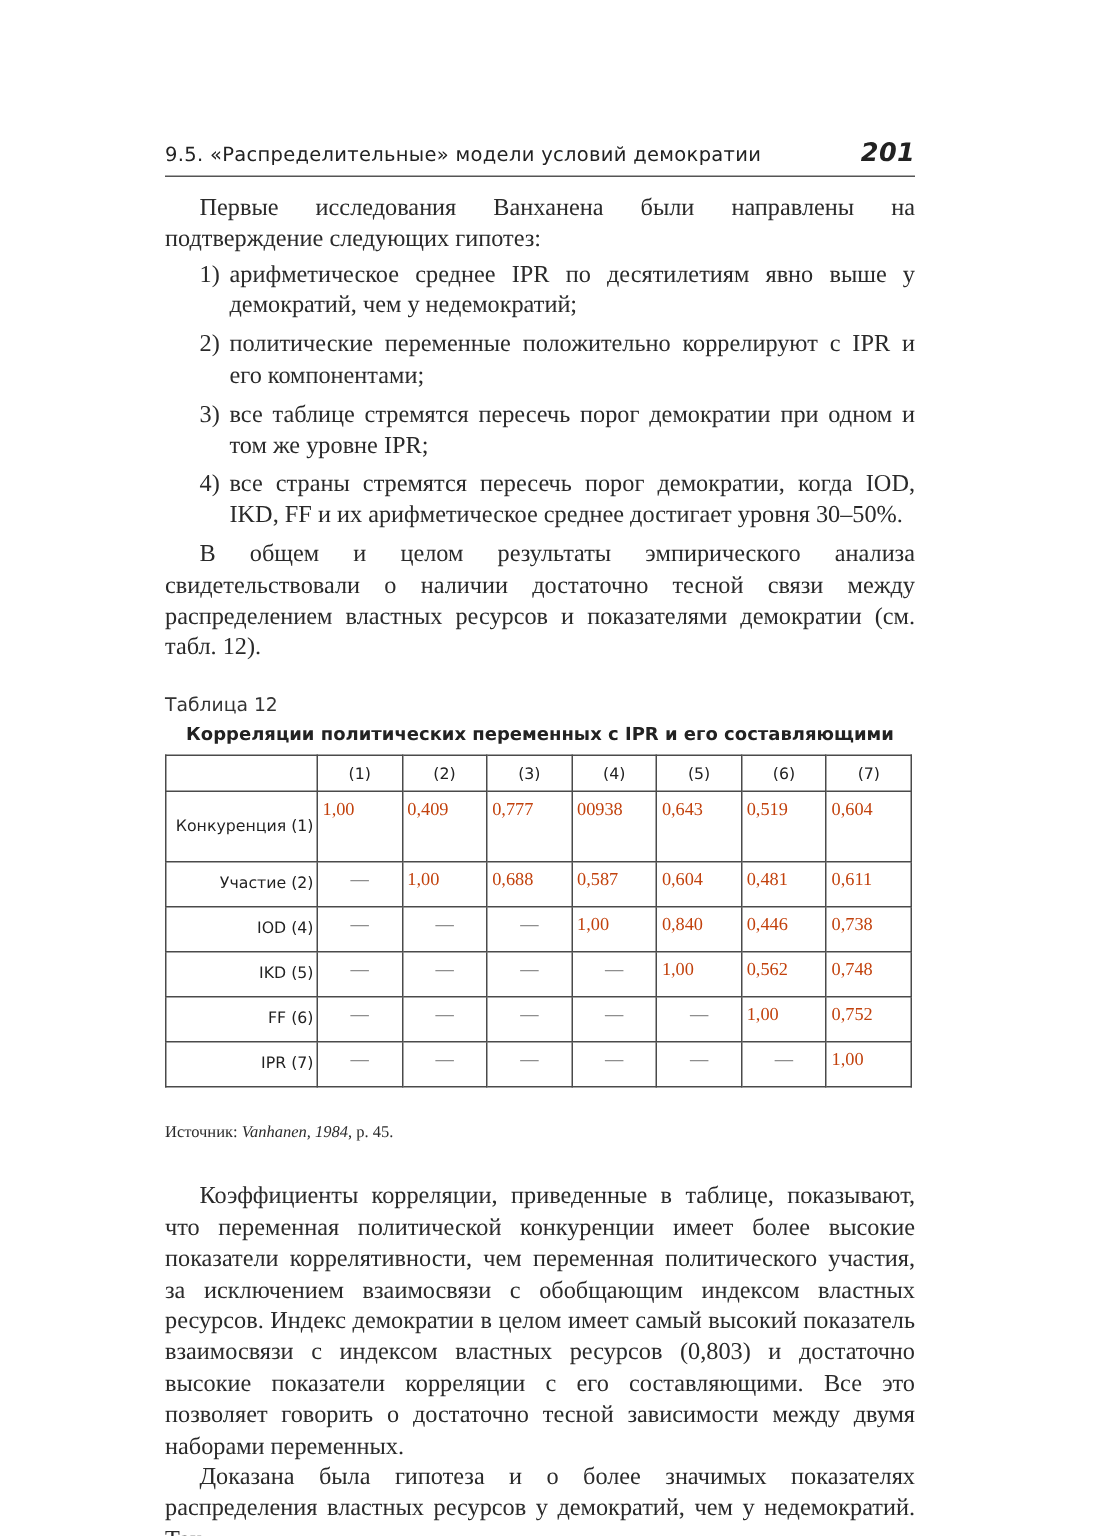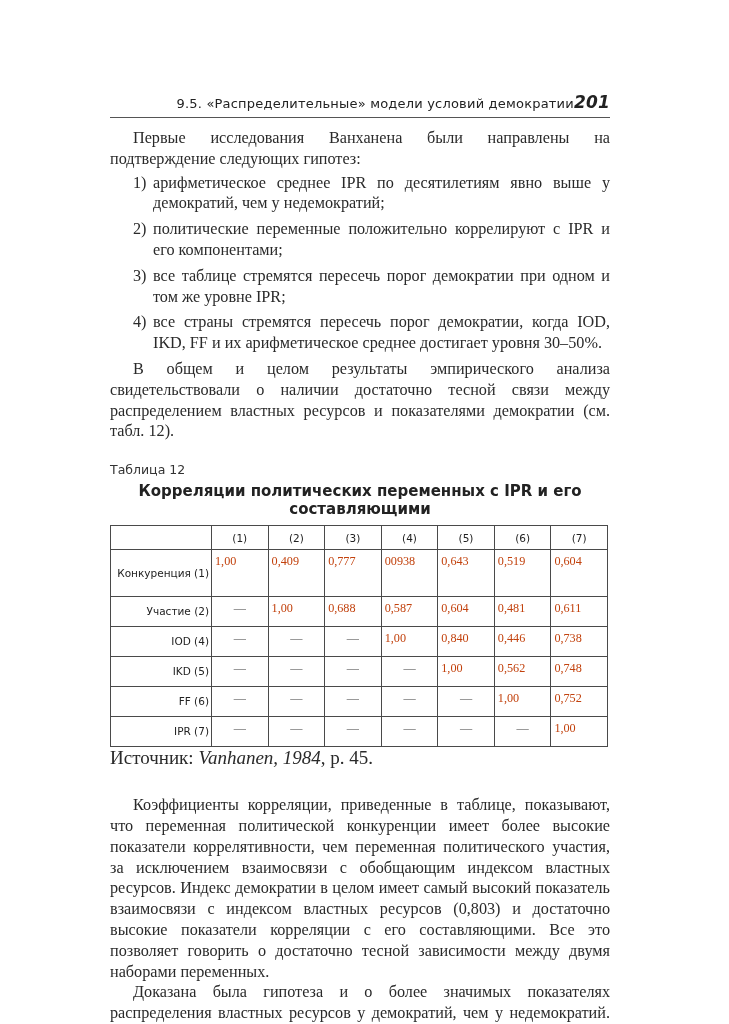--- a/index.html
+++ b/index.html
@@ -1,46 +1,46 @@
 <!DOCTYPE html>
 <html><head>
 <meta charset="utf-8">
 <style>
   html, body { margin: 0; padding: 0; background: #ffffff; }
   body { width: 729px; height: 1024px; position: relative; overflow: hidden; color: #1e1e1e; }
   .page { position: absolute; left: 110px; top: 92px; width: 500px; }
-  .running-head { display: flex; justify-content: flex-end; align-items: baseline;
+  .running-head { display: flex; justify-content: space-between; align-items: baseline;
     font-family: "DejaVu Sans", sans-serif; font-size: 13px; letter-spacing: 0.2px;
     padding-bottom: 5px; border-bottom: 1.5px solid #555; color: #222; }
   .running-head .folio { font-weight: bold; font-size: 17px; font-style: italic; }
   .body-text { font-family: "Liberation Serif", serif; font-size: 16.2px; line-height: 20.8px;
     text-align: justify; margin: 0; color: #2a2a2a; }
   .para { text-indent: 23px; margin: 0; }
   .p1 { margin-top: 10px; }
   ol.hyp { list-style: none; margin: 3px 0 0 0; padding: 0; }
   ol.hyp li { display: flex; margin: 0 0 5px 0; }
   ol.hyp li .num { flex: 0 0 auto; width: 20px; margin-left: 23px; }
   ol.hyp li .txt { flex: 1; text-align: justify; }
   .table-label { font-family: "DejaVu Sans", sans-serif; font-size: 12.5px; 
     margin-top: 20px; color: #333; }
-  .table-title { font-family: "DejaVu Sans", sans-serif; font-weight: bold; font-size: 15px;
+  .table-title { font-family: "DejaVu Sans", sans-serif; font-weight: bold; font-size: 12px;
     text-align: center; margin-top: 5px; color: #222; }
   table.corr { border-collapse: collapse; margin-top: 7px; width: 498px; table-layout: fixed; }
   table.corr td, table.corr th { border: 1px solid #4a4a4a; padding: 0; vertical-align: top; }
   table.corr { border: 1.6px solid #4a4a4a; }
   table.corr col.rowh { width: 101px; }
   table.corr th { font-family: "DejaVu Sans", sans-serif; font-weight: normal; font-size: 10.5px;
     height: 23px; vertical-align: middle; text-align: center; color: #222; }
   table.corr td.rh { font-family: "DejaVu Sans", sans-serif; font-size: 10.5px; text-align: right;
     vertical-align: middle; line-height: 15px; padding: 3px 2px; color: #222; }
   table.corr td.v { font-family: "Liberation Serif", serif; font-size: 12.2px; padding: 4px 3px 0 3px; color: #c2410c; }
   table.corr td.dash { text-align: center; color: #666; }
   tr.tall td { height: 40px; }
   tr.short td { height: 23px; }
-  .source { font-family: "Liberation Serif", serif; font-size: 19px; margin-top: 0; color: #2a2a2a; }
+  .source { font-family: "Liberation Serif", serif; font-size: 11px; margin-top: 24px; color: #2a2a2a; }
   .source i { font-style: italic; }
   .p-after { margin-top: 26px; }
 </style>
 </head>
 <body>
 
 <div class="page">
 
   <div class="running-head">
     <span>9.5. «Распределительные» модели условий демократии</span>

